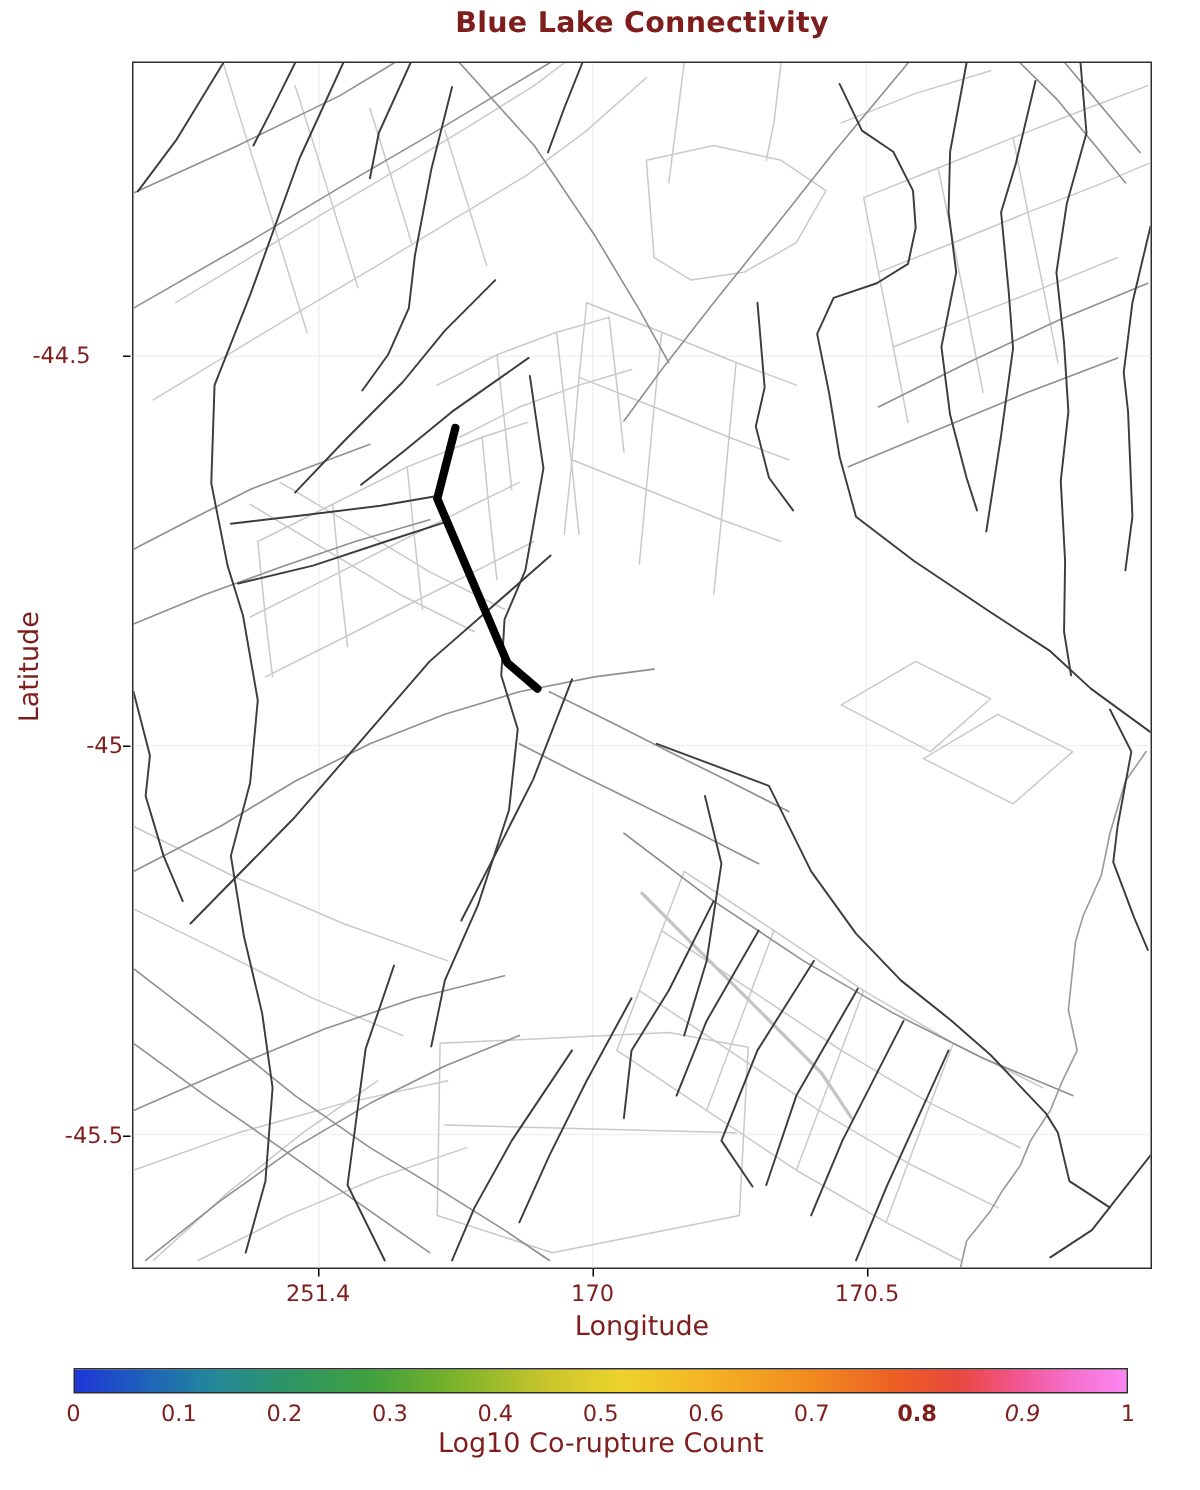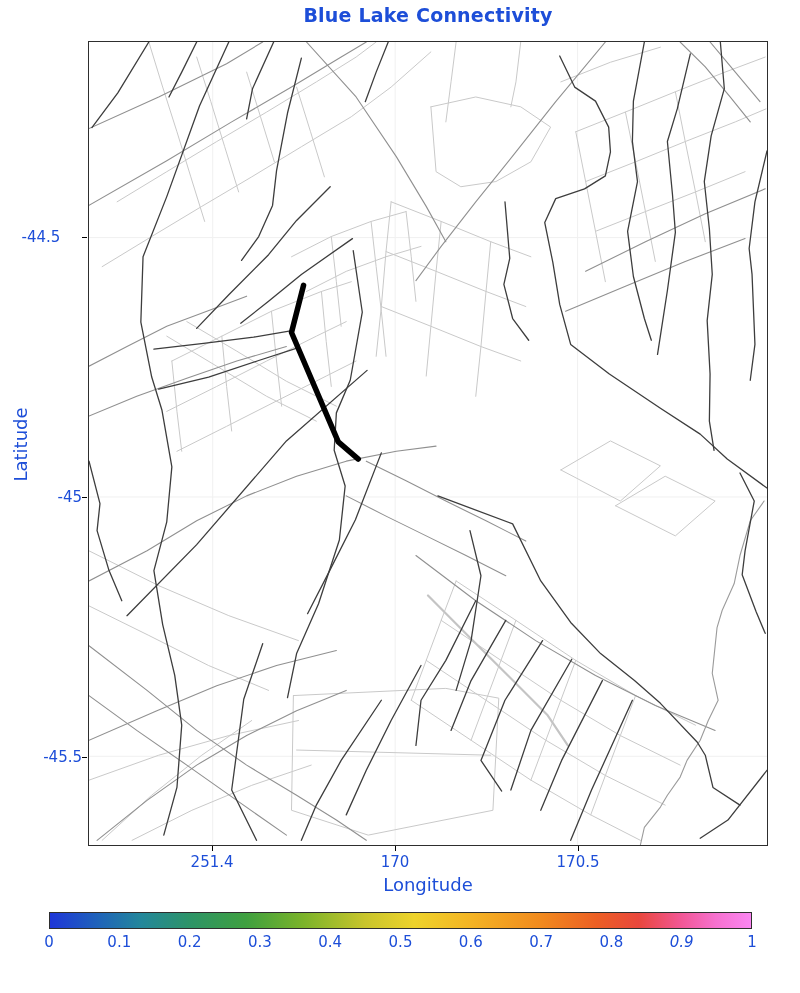--- a/index.html
+++ b/index.html
@@ -1,17 +1,17 @@
 <!DOCTYPE html>
 <html><head>
 <meta charset="utf-8">
 <style>
   html,body{margin:0;padding:0;background:#fff;}
   #figure{position:relative;width:800px;height:993px;background:#ffffff;
-          font-family:"DejaVu Sans","Liberation Sans",sans-serif;color:#1d4ed8;overflow:hidden;}
+          font-family:"DejaVu Sans","Liberation Sans",sans-serif;color:#7f1d1d;overflow:hidden;}
   #chart-title{position:absolute;left:88px;top:4px;width:680px;text-align:center;
                font-size:19px;font-weight:bold;letter-spacing:.2px;}
   #plot-area{position:absolute;left:88px;top:41px;width:680px;height:805px;
              border:1px solid #2e2e2e;box-sizing:border-box;background:#fff;}
   #map-svg{position:absolute;left:0;top:0;width:678px;height:803px;display:block;overflow:hidden;}
   .tickmark{position:absolute;background:#000;}
   .ticklabel{position:absolute;font-size:15px;white-space:nowrap;}
   .xticklabel{transform:translateX(-50%);text-align:center;}
   .yticklabel{width:82px;text-align:right;}
   #x-axis-label{position:absolute;left:88px;top:874px;width:680px;text-align:center;font-size:18px;}
@@ -169,17 +169,18 @@
   <div id="colorbar" style="background: linear-gradient(to right, rgb(30, 54, 216) 0%, rgb(31, 100, 185) 7%, rgb(35, 135, 155) 13%, rgb(45, 148, 103) 20%, rgb(63, 160, 63) 28%, rgb(122, 179, 42) 36%, rgb(201, 197, 44) 45%, rgb(238, 211, 43) 52%, rgb(244, 180, 36) 60%, rgb(241, 138, 30) 70%, rgb(236, 95, 36) 78%, rgb(233, 71, 61) 84%, rgb(242, 87, 149) 90%, rgb(246, 113, 207) 95%, rgb(251, 134, 242) 100%);"></div>
   <div id="colorbar-labels">
       <div class="ticklabel" style="left: 49px; top: 933px;">0</div>
       <div class="ticklabel" style="left: 119.3px; top: 933px;">0.1</div>
       <div class="ticklabel" style="left: 189.6px; top: 933px;">0.2</div>
       <div class="ticklabel" style="left: 259.9px; top: 933px;">0.3</div>
       <div class="ticklabel" style="left: 330.2px; top: 933px;">0.4</div>
       <div class="ticklabel" style="left: 400.5px; top: 933px;">0.5</div>
       <div class="ticklabel" style="left: 470.8px; top: 933px;">0.6</div>
       <div class="ticklabel" style="left: 541.1px; top: 933px;">0.7</div>
-      <div class="ticklabel" style="left: 611.4px; top: 933px;">0.8</div>
+      <div class="ticklabel" style="left: 611.4px; top: 933px; font-weight: bold;">0.8</div>
       <div class="ticklabel" style="left: 681.7px; top: 933px; font-style: italic;">0.9</div>
       <div class="ticklabel" style="left: 752px; top: 933px;">1</div>
     </div>
+  <div id="colorbar-title">Log10 Co-rupture Count</div>
 </div>
 
 </body></html>

